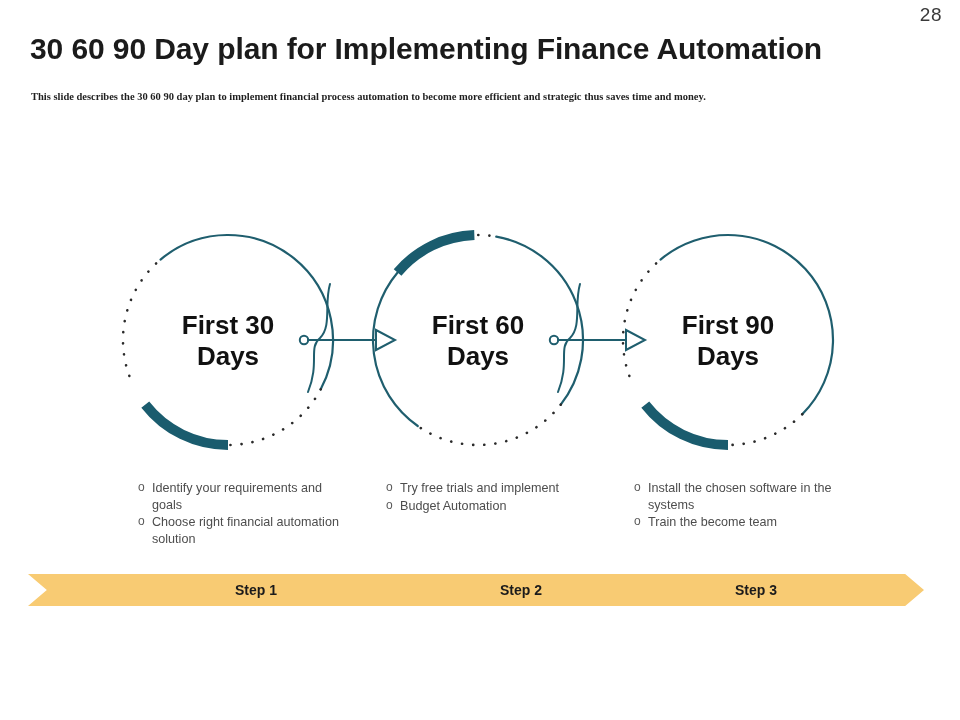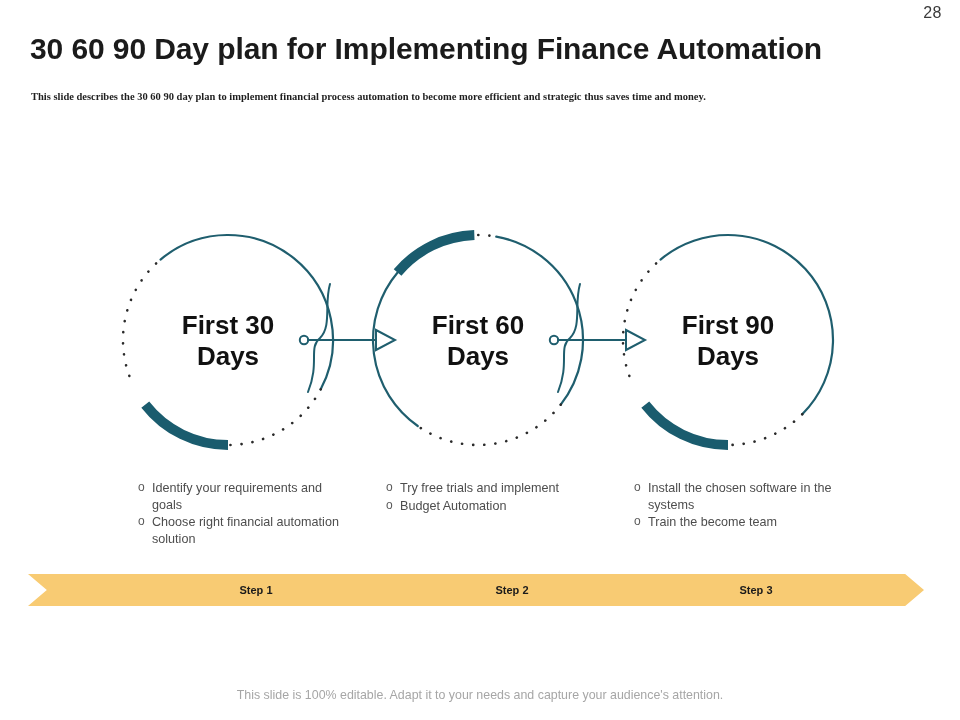--- a/index.html
+++ b/index.html
@@ -17,21 +17,21 @@
     height: 720px;
     background: #ffffff;
     overflow: hidden;
   }
 
   
   .page-number {
     position: absolute;
     top: 4px;
     right: 18px;
-    font-size: 16px;
+    font-size: 19px;
     color: #3a3a3a;
     font-family: "Liberation Sans", sans-serif;
     letter-spacing: 0.5px;
   }
 
   
   .slide-title {
     position: absolute;
     left: 30px;
     top: 32px;
@@ -113,28 +113,28 @@
   }
   .steps-labels {
     position: absolute;
     inset: 0;
   }
   .step-label {
     position: absolute;
     top: 0;
     height: 32px;
     line-height: 32px;
-    font-size: 11px;
+    font-size: 14px;
     font-weight: bold;
     color: #1b1b1b;
     text-align: center;
     font-family: "Liberation Sans", sans-serif;
   }
   .step-label.s1 { left: 163px; width: 130px; }
-  .step-label.s2 { left: 419px; width: 130px; }
+  .step-label.s2 { left: 428px; width: 130px; }
   .step-label.s3 { left: 663px; width: 130px; }
 
   
   .footer-note {
     position: absolute;
     left: 0;
     top: 688px;
     width: 960px;
     text-align: center;
     font-size: 12.4px;
@@ -236,15 +236,14 @@
 
   <div class="steps-banner">
     <div class="steps-banner-shape"></div>
     <div class="steps-labels">
       <div class="step-label s1">Step 1</div>
       <div class="step-label s2">Step 2</div>
       <div class="step-label s3">Step 3</div>
     </div>
   </div>
 
-  <div class="footer-note">This slide is 100% editable. Adapt it to your needs and capture your audience's attention.</div>
 
 </div>
 
 </body></html>

